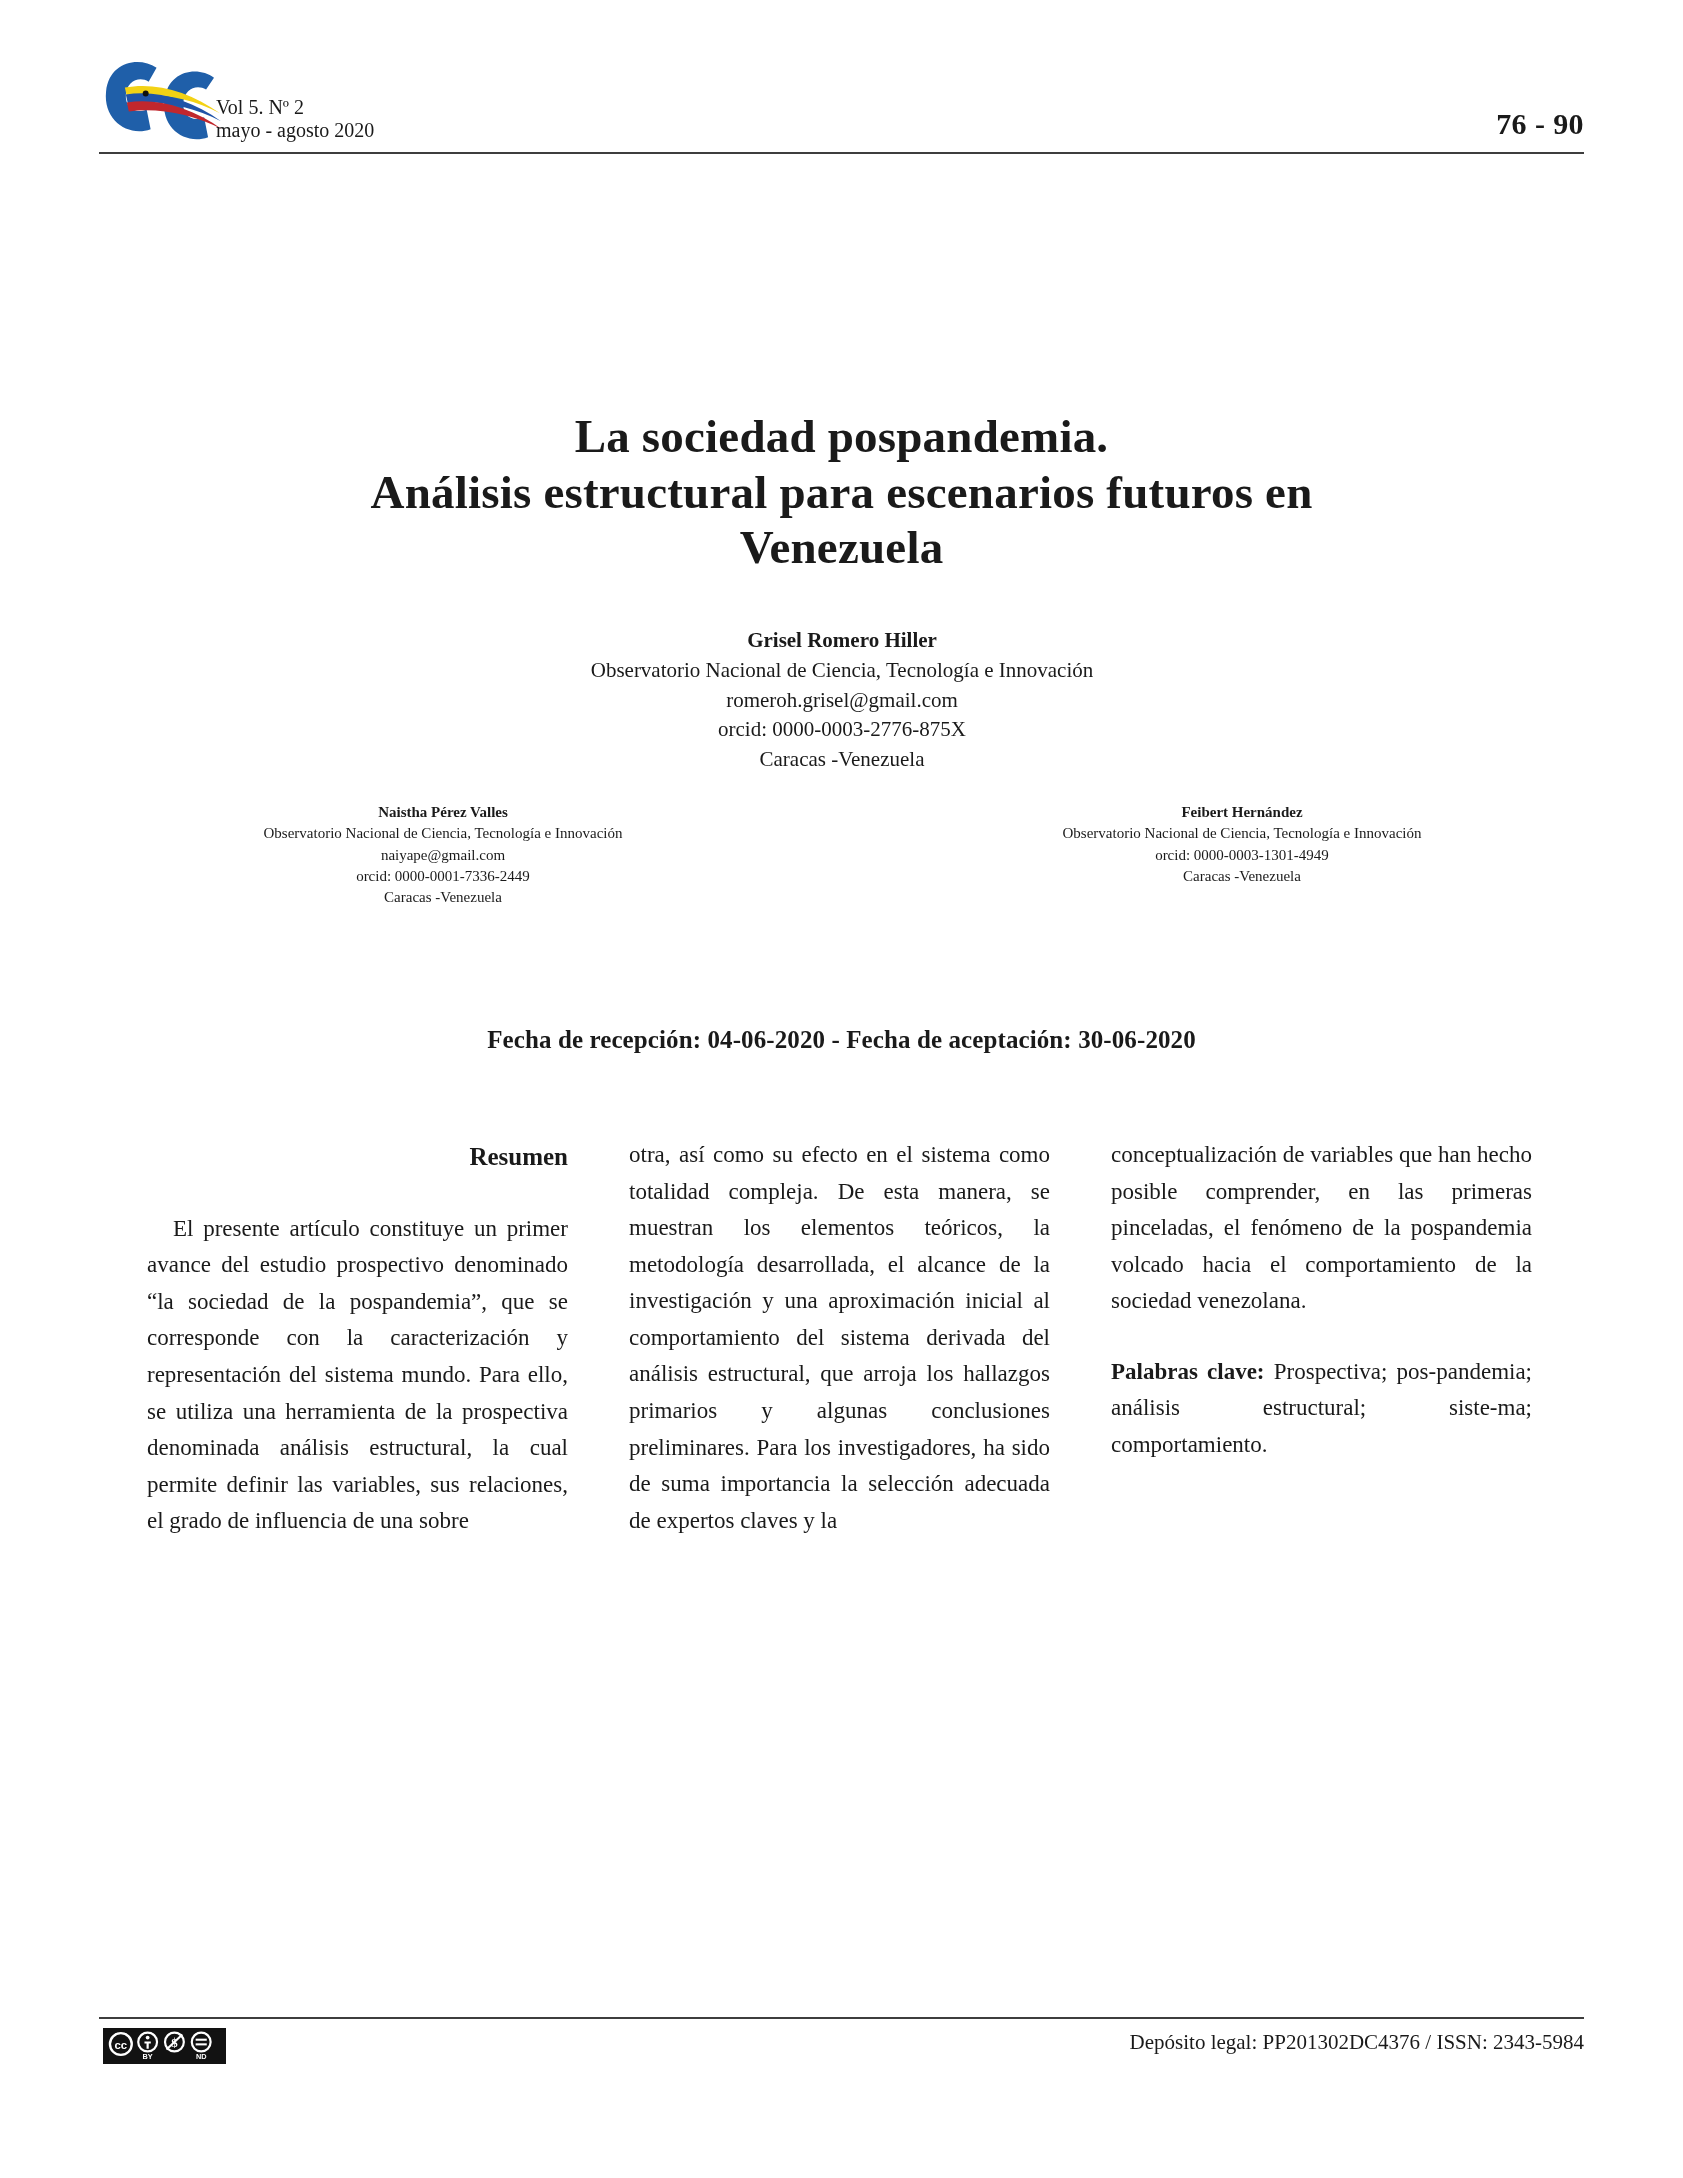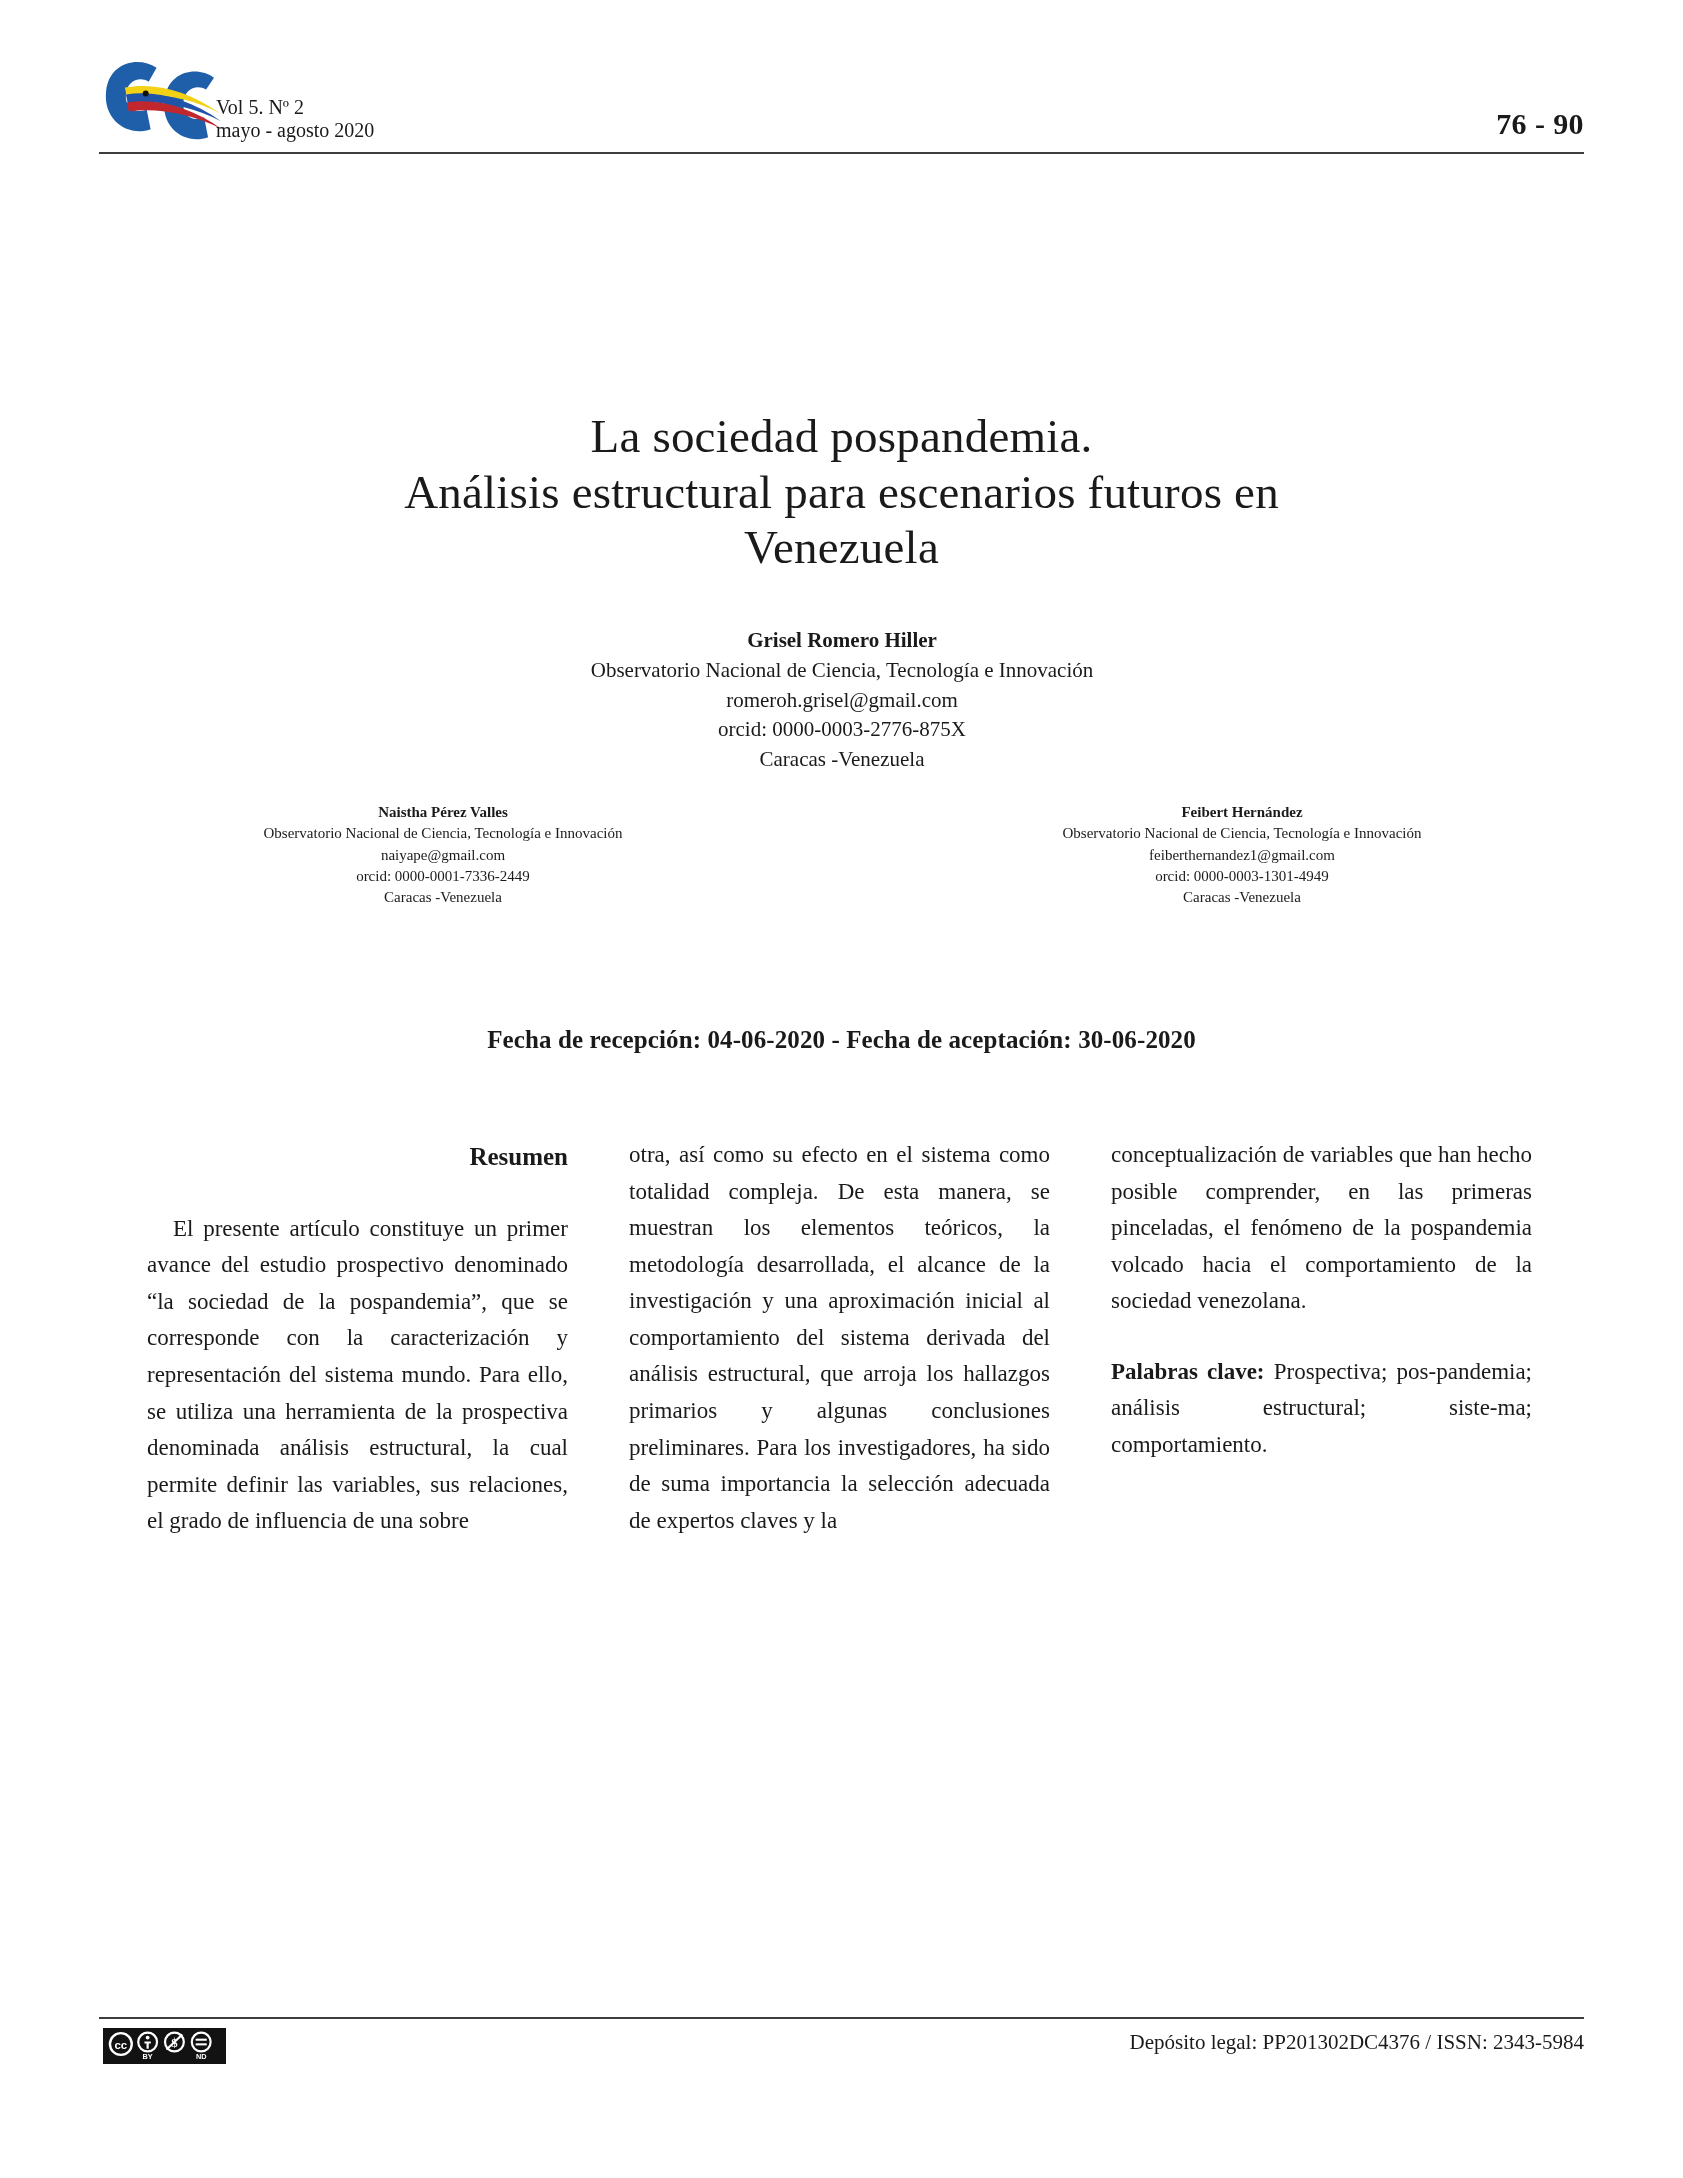--- a/index.html
+++ b/index.html
@@ -64,21 +64,21 @@
   }
 
   
   .title {
     position: absolute;
     left: 178px;
     top: 378px;
     width: 1327px;
     text-align: center;
     font-size: 47px;
-    font-weight: normal;
+    font-weight: bold;
     line-height: 1.18;
     letter-spacing: 0.2px;
   }
   .title .line { display: block; }
 
   
   .author-main {
     position: absolute;
     left: 347px;
     top: 606px;
@@ -227,21 +227,20 @@
       <div class="author-name">Naistha Pérez Valles</div>
       <div>Observatorio Nacional de Ciencia, Tecnología e Innovación</div>
       <div>naiyape@gmail.com</div>
       <div>orcid: 0000-0001-7336-2449</div>
       <div>Caracas -Venezuela</div>
     </div>
 
     <div class="author-col right">
       <div class="author-name">Feibert Hernández</div>
       <div>Observatorio Nacional de Ciencia, Tecnología e Innovación</div>
-      <div>feiberthernandez1@gmail.com</div>
       <div>orcid: 0000-0003-1301-4949</div>
       <div>Caracas -Venezuela</div>
     </div>
   </div>
 
   <div class="dates">Fecha de recepción: 04-06-2020 - Fecha de aceptación: 30-06-2020</div>
 
   <div class="abstract">
 
     <div class="col">

